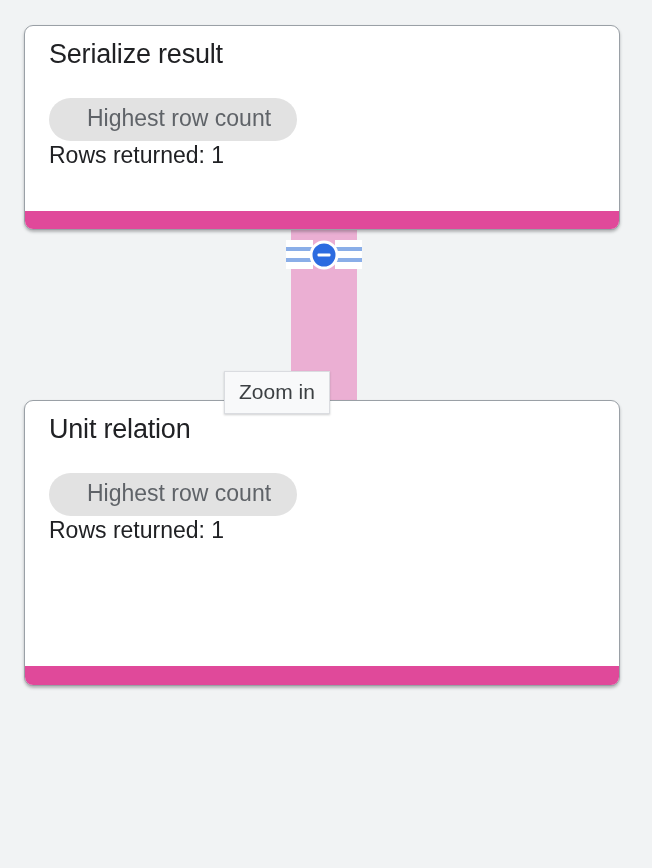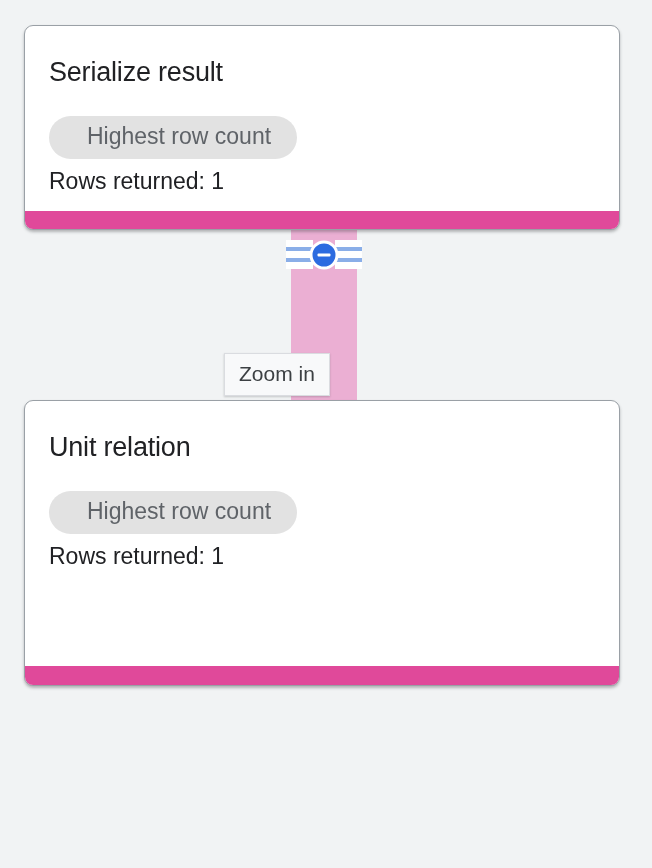--- a/index.html
+++ b/index.html
@@ -51,21 +51,21 @@
     height: 205px;
   }
   .node-card.card-2 {
     left: 24px;
     top: 400px;
     width: 596px;
     height: 286px;
   }
 
   .node-body {
-    padding: 32px 0 0 24px;
+    padding: 14px 0 0 24px;
   }
 
   .node-title {
     font-size: 27px;
     font-weight: 400;
     color: #202124;
     letter-spacing: -0.2px;
     line-height: 1.1;
     margin: 0;
     white-space: nowrap;
@@ -77,21 +77,21 @@
     padding: 7px 26px 9px 38px;
     background: #e2e2e2;
     border-radius: 22px;
     font-size: 23px;
     color: #5f6368;
     line-height: 1.18;
     white-space: nowrap;
   }
 
   .node-meta {
-    margin-top: 9px;
+    margin-top: 1px;
     font-size: 23px;
     color: #202124;
     line-height: 1.2;
     white-space: nowrap;
   }
 
   .status-bar {
     position: absolute;
     left: 0;
     right: 0;
@@ -151,21 +151,21 @@
     width: 13px;
     height: 3px;
     background: #ffffff;
     border-radius: 1px;
   }
 
   
   .tooltip {
     position: absolute;
     left: 224px;
-    top: 353px;
+    top: 371px;
     padding: 7px 14px 9px 14px;
     background: #f8f9fa;
     border: 1px solid #dadce0;
     box-sizing: border-box;
     font-size: 21px;
     color: #3c4043;
     line-height: 1.2;
     white-space: nowrap;
     box-shadow: 0 1px 2px rgba(60, 64, 67, 0.25);
     z-index: 8;

